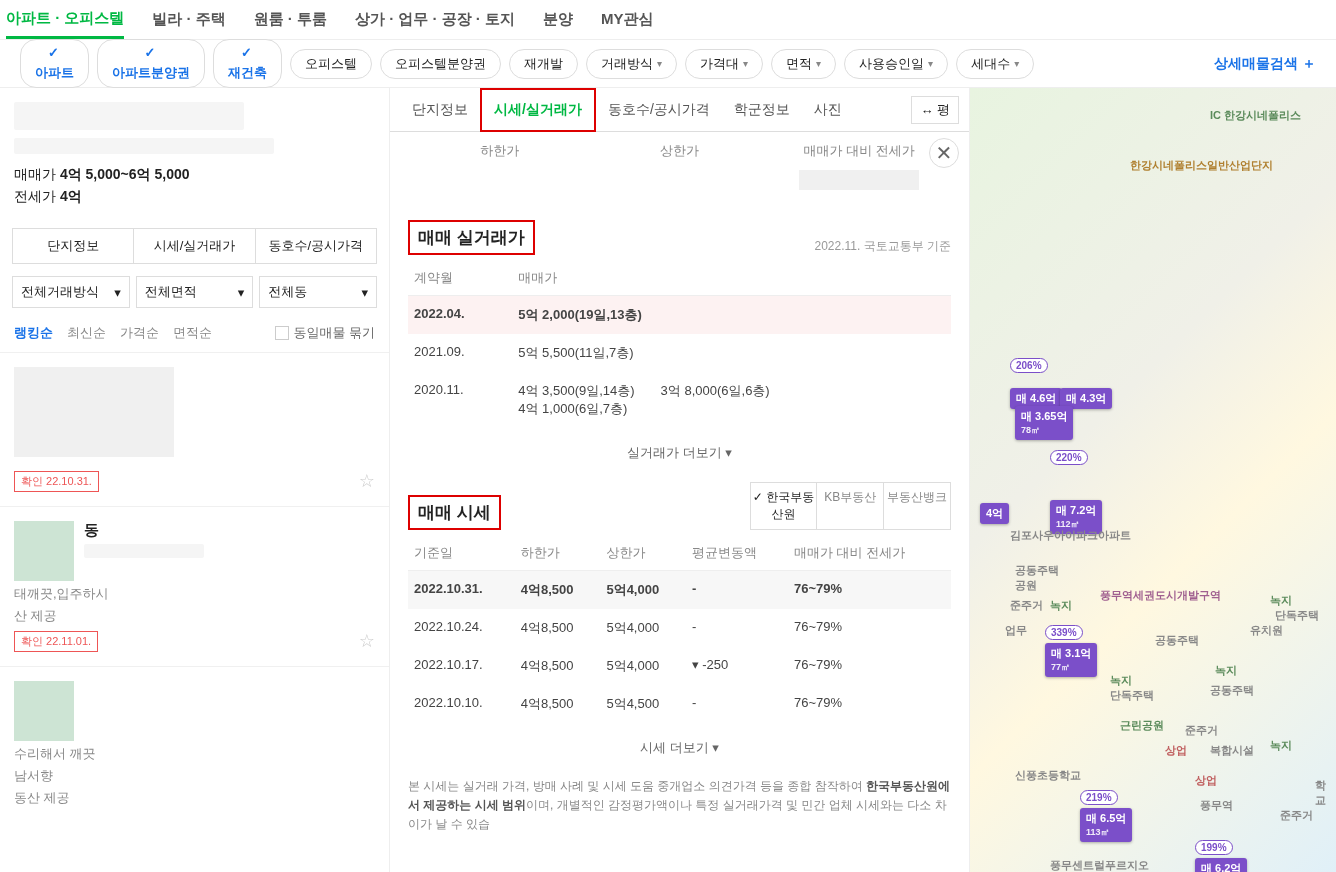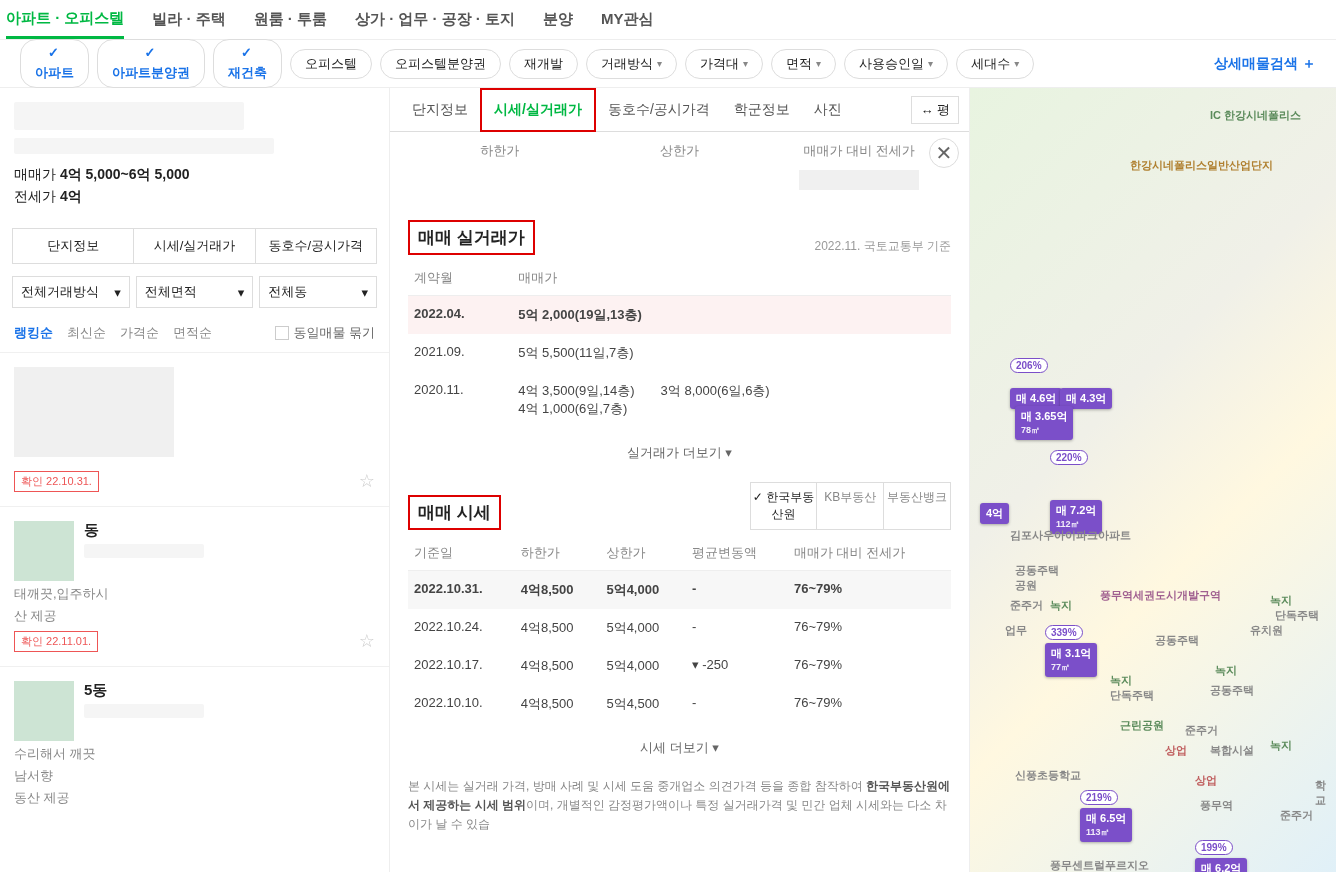--- a/index.html
+++ b/index.html
@@ -199,24 +199,20 @@
       </div>
       <div class="txt">태깨끗,입주하시</div>
       <div class="txt">산 제공</div>
       <div class="badge-date">확인 22.11.01.</div>
       <span class="star">☆</span>
     </div>
 
     <div class="listing">
       <div style="display:flex; gap:10px;">
         <div style="width:60px;height:60px;background:#cde4d4;"></div>
-        <div>
-          <div style="font-weight:700;font-size:15px;">5동</div>
-          <div class="placeholder-box" style="width:120px;height:14px;margin-top:4px;"></div>
-        </div>
       </div>
       <div class="txt">수리해서 깨끗</div>
       <div class="txt">남서향</div>
       <div class="txt">동산 제공</div>
     </div>
   </div>
 
   <div class="center">
     <div class="center-tabs">
       <div class="ctab">단지정보</div>

